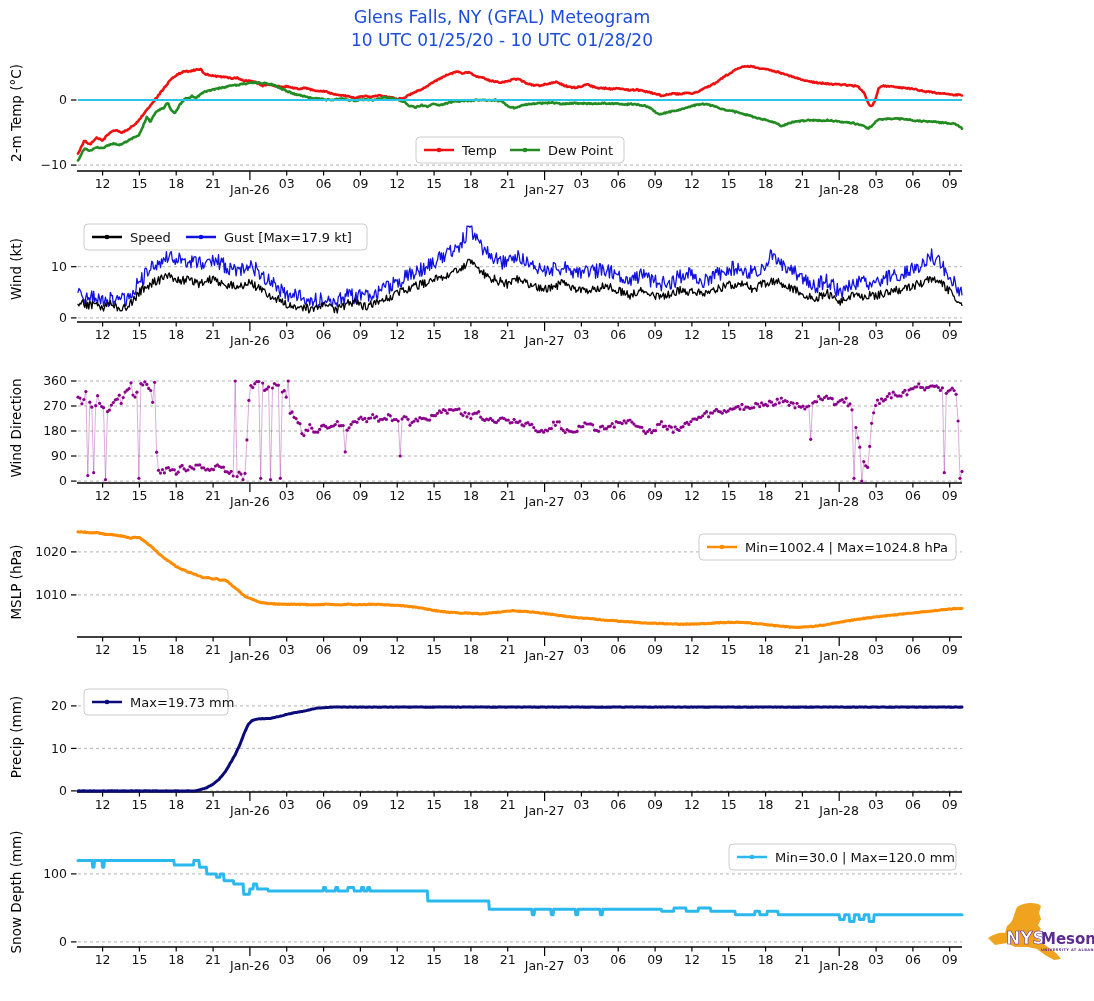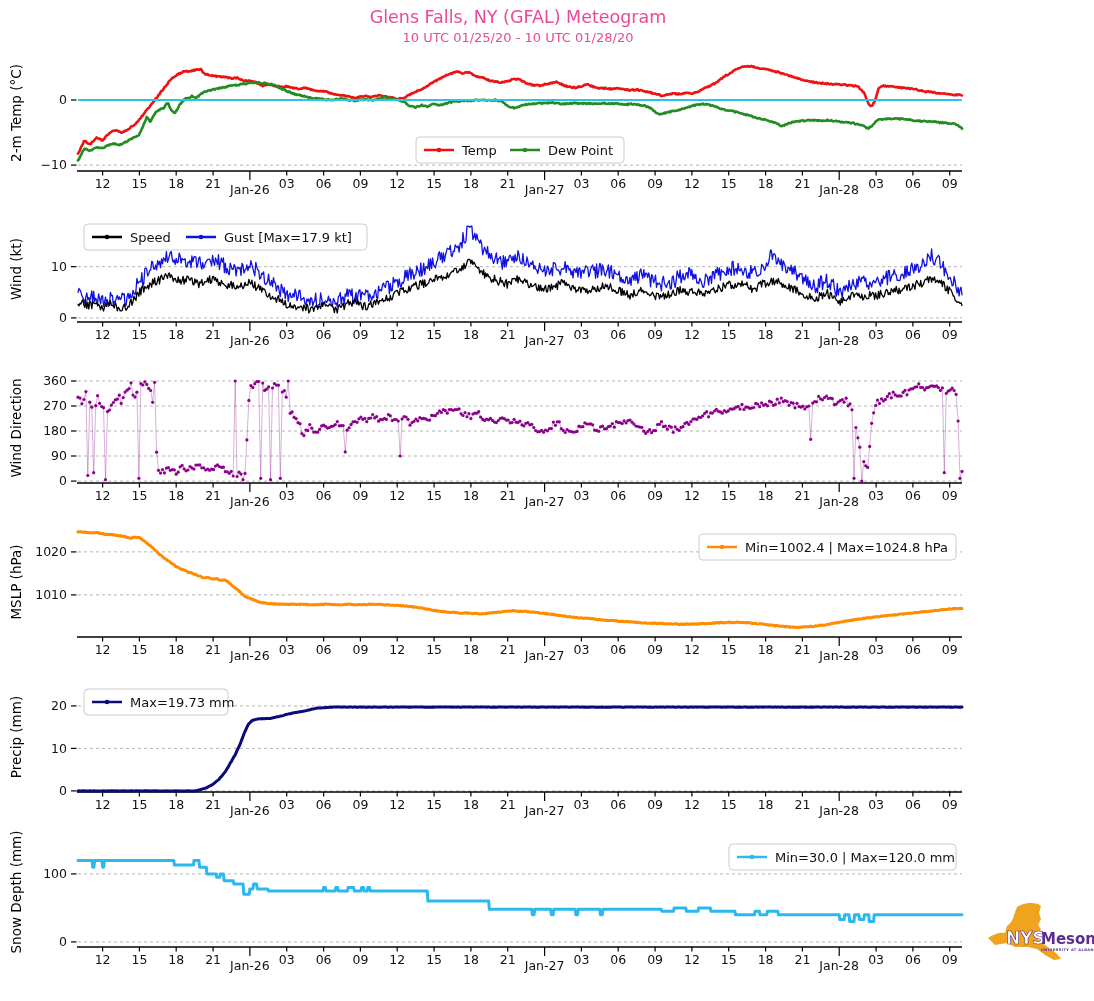--- a/index.html
+++ b/index.html
@@ -1,20 +1,20 @@
 <!DOCTYPE html>
 <html><head>
 <meta charset="utf-8">
 <style>
   html,body{margin:0;padding:0;background:#fff;}
   .wrap{position:relative;width:1094px;height:1001px;background:#fff;
         font-family:"DejaVu Sans",sans-serif;overflow:hidden;}
-  .title{position:absolute;left:76px;width:884px;text-align:center;color:#ec4899;}
+  .title{position:absolute;left:60px;width:884px;text-align:center;color:#1d4ed8;}
   .t1{top:7px;font-size:17.5px;}
-  .t2{top:30px;font-size:13px;}
+  .t2{top:30px;font-size:17px;}
   .ylab{position:absolute;left:-94px;width:220px;text-align:center;
         font-size:13.5px;color:#000;transform:rotate(-90deg);}
   #chart{position:absolute;left:0;top:0;}
   .logo{position:absolute;left:982px;top:898px;width:112px;height:72px;}
 </style>
 </head>
 <body>
 
 <div class="wrap">
   <div class="title t1">Glens Falls, NY (GFAL) Meteogram</div>

